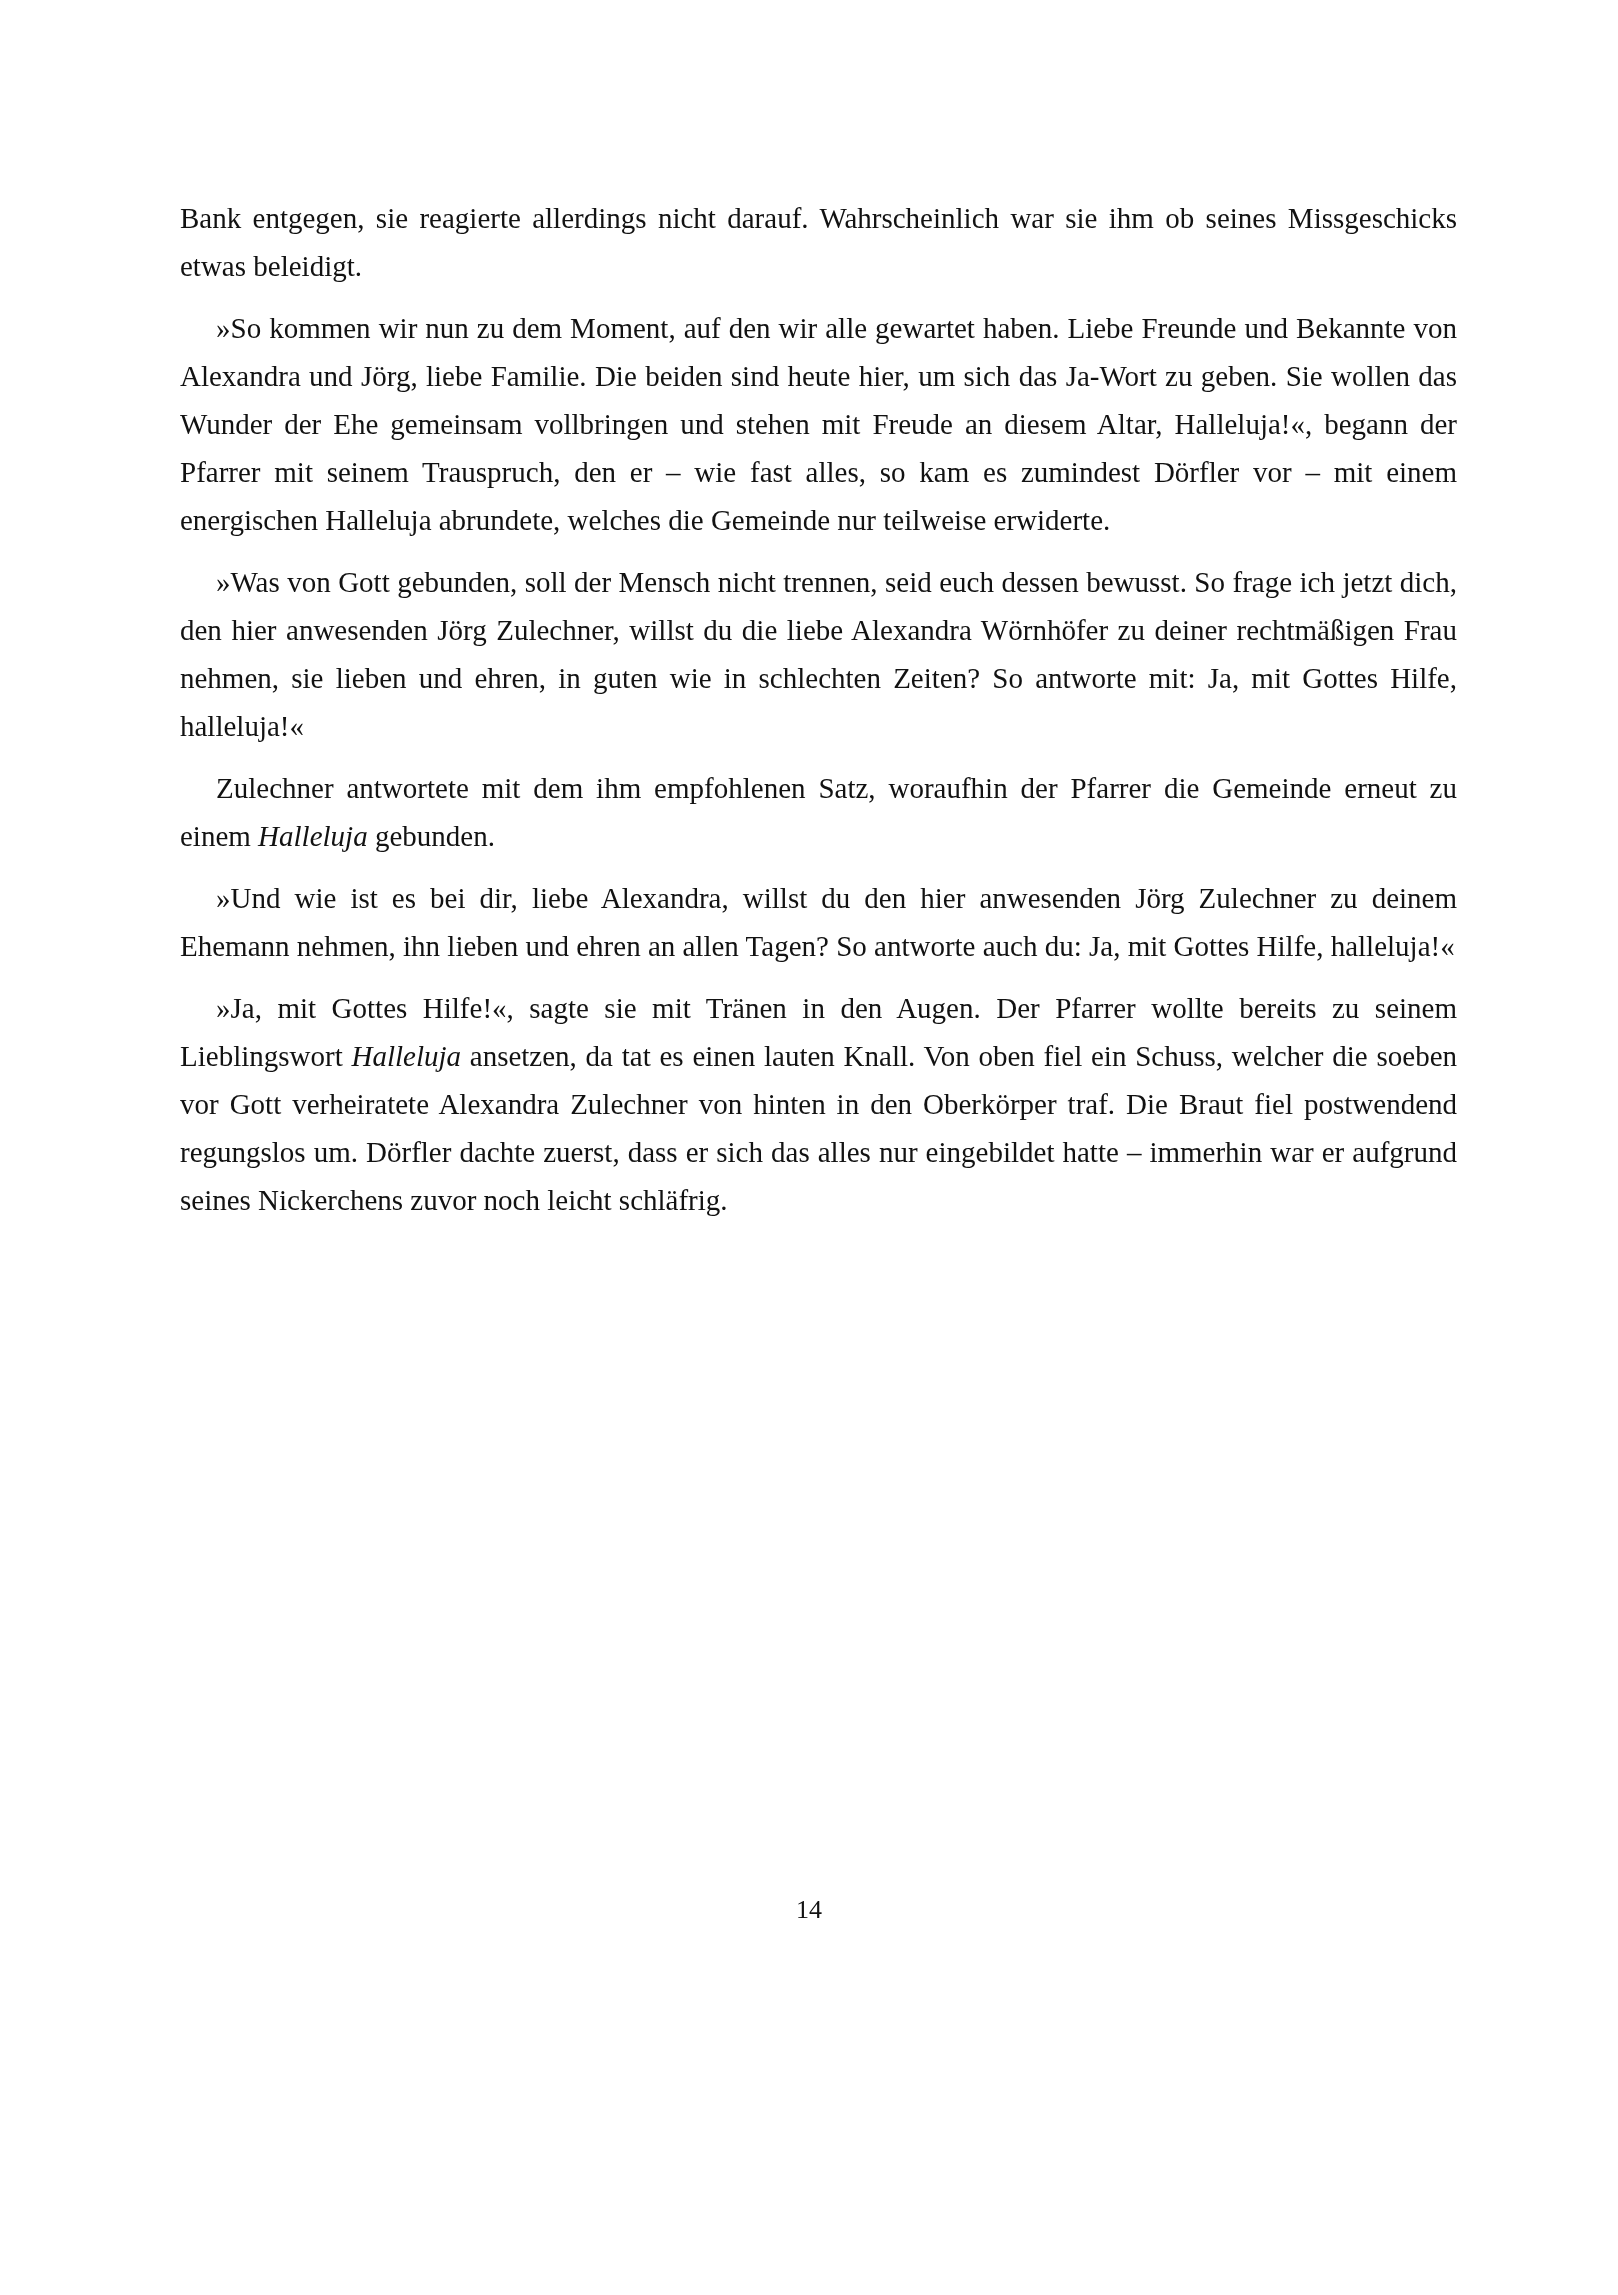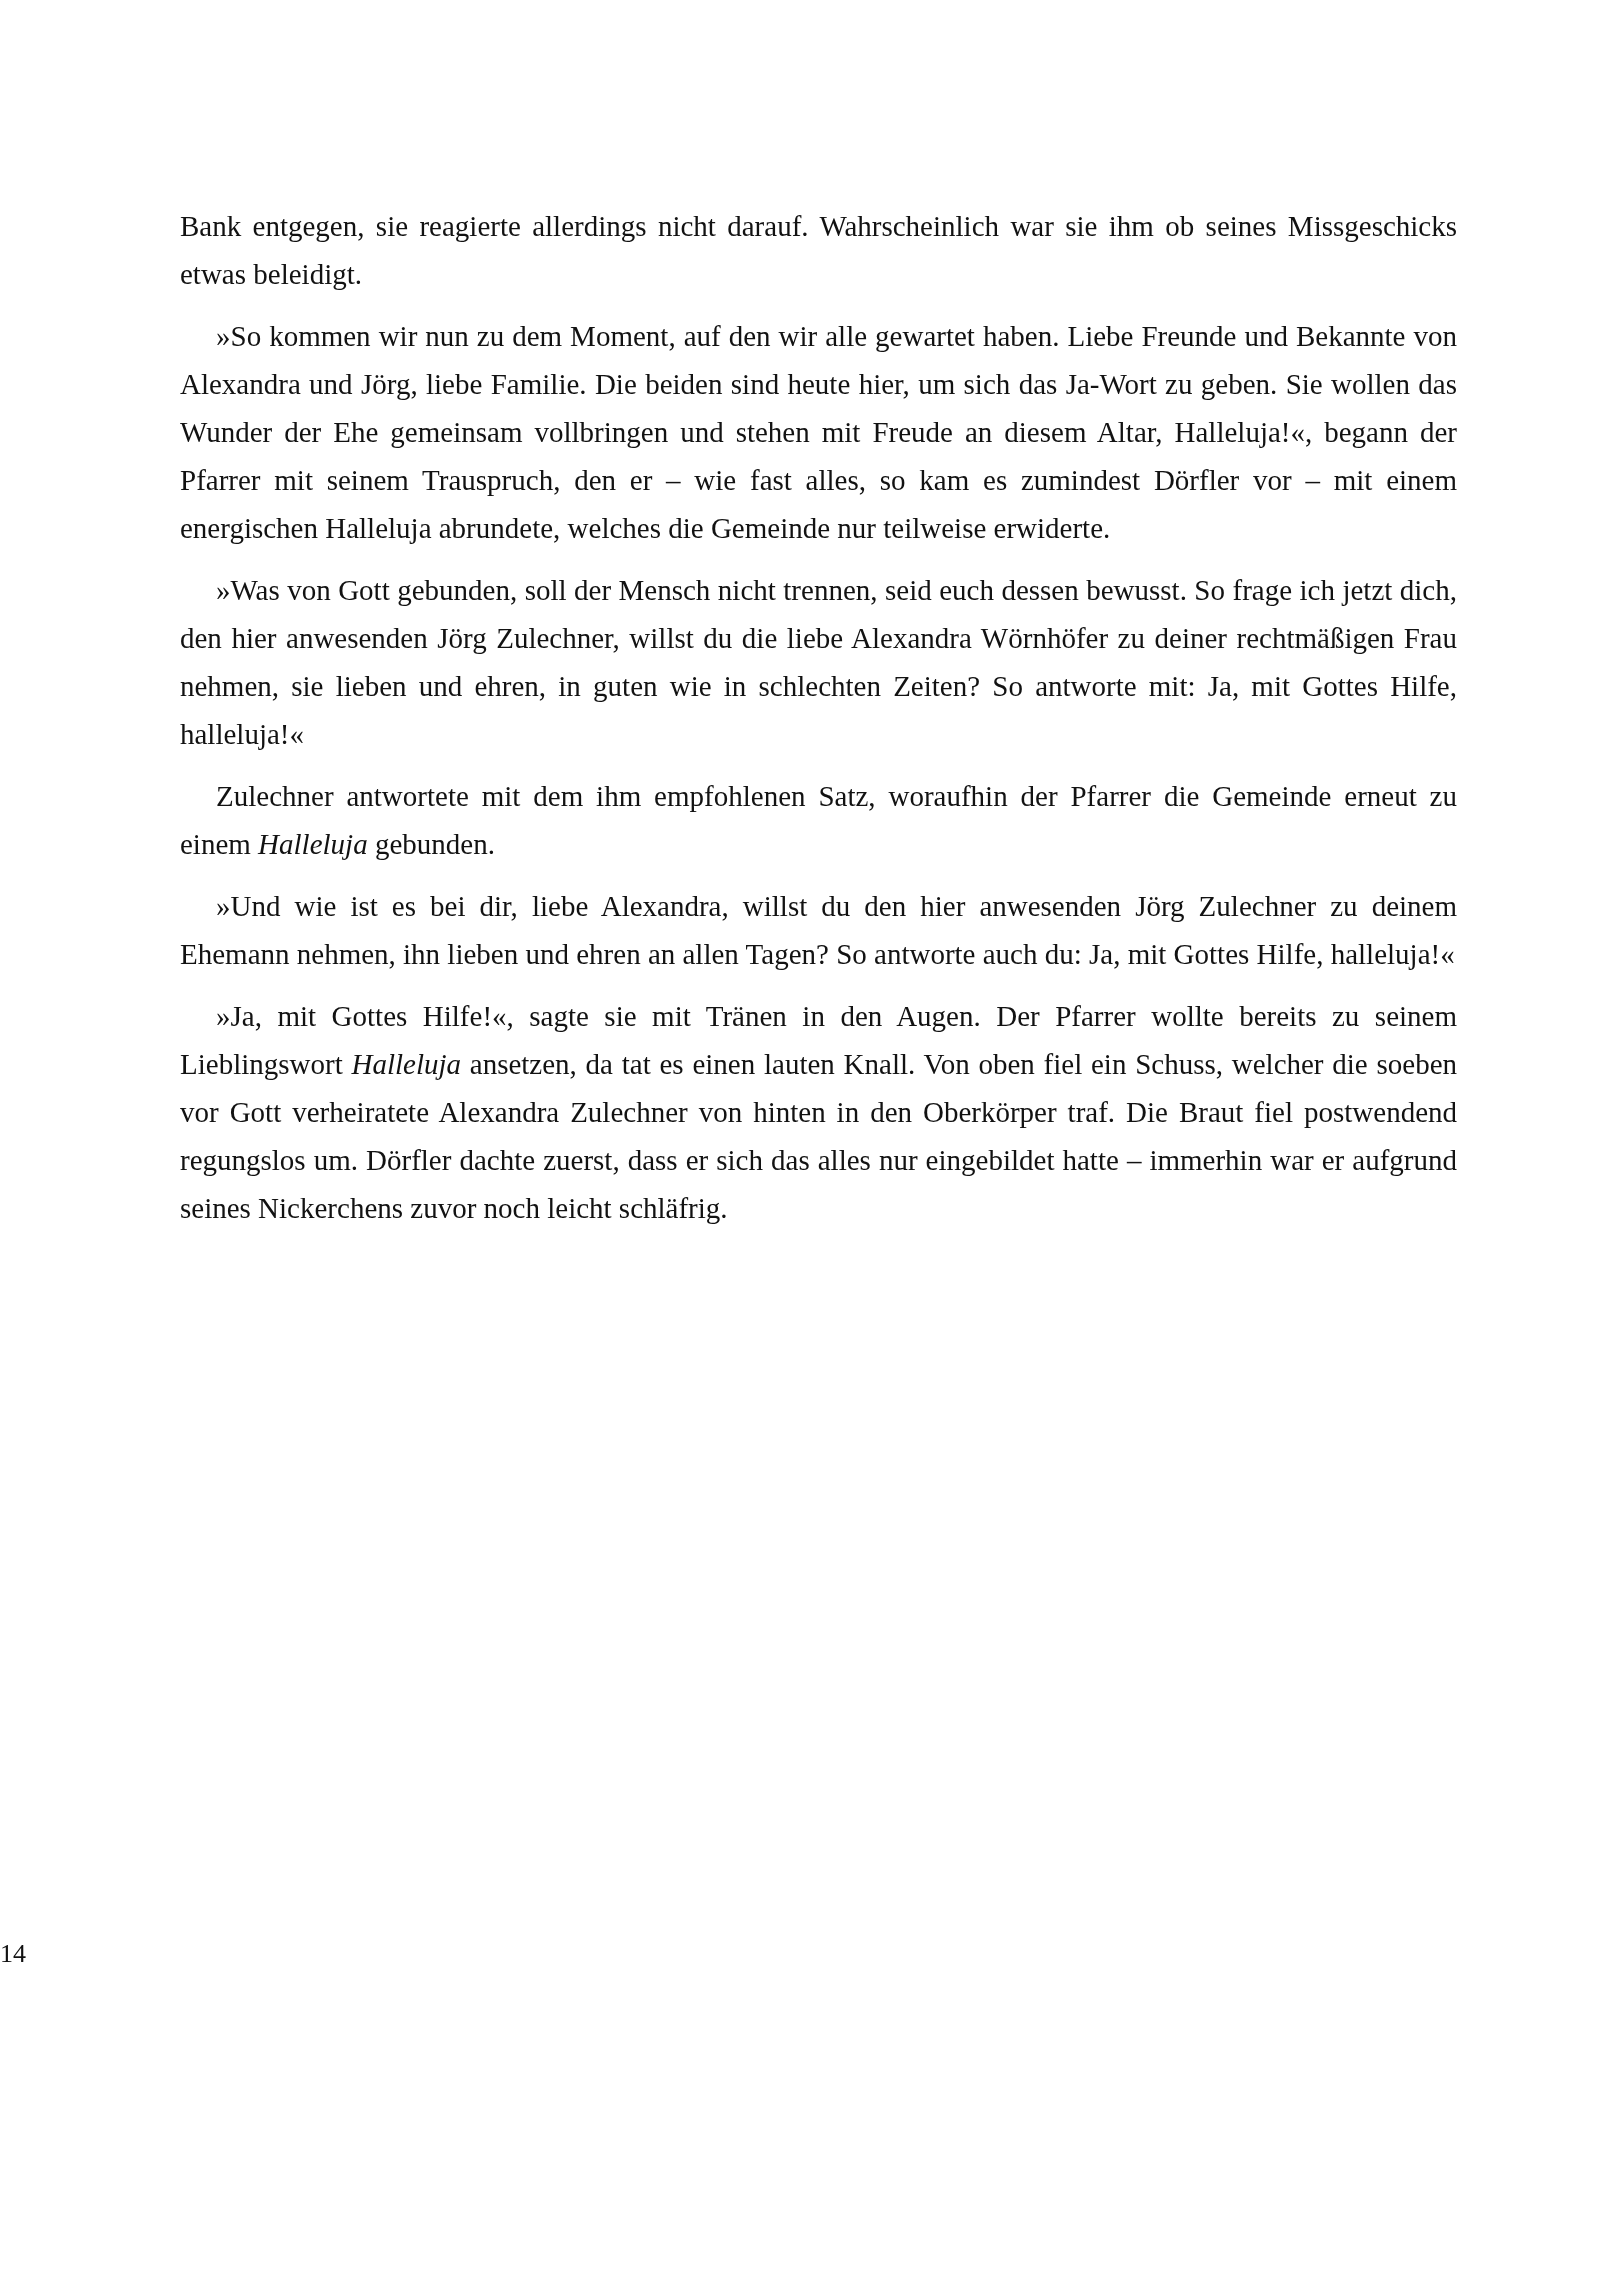--- a/index.html
+++ b/index.html
@@ -10,21 +10,21 @@
   body {
     width: 1618px;
     height: 2295px;
     font-family: "Liberation Serif", "DejaVu Serif", serif;
     color: #111111;
     position: relative;
     overflow: hidden;
   }
   .page {
     position: absolute;
-    left: 0; top: 8px;
+    left: 0; top: 0;
     width: 1618px;
     height: 2150px;
     box-sizing: border-box;
     padding: 194px 153px 4px 180px;
   }
   .text-block {
     width: 1277px;
   }
   p.para {
     margin: 0;
@@ -41,22 +41,23 @@
   p.para + p.para {
     margin-top: 14px;
   }
   em {
     font-style: italic;
     margin-top: 8px;
   }
   .folio {
     position: absolute;
     left: 0;
-    top: 1940px;
+    top: 1896px;
     width: 1618px;
+    text-align: center;
     font-size: 26px;
     line-height: 28px;
     color: #121212;
   }
 </style>
 </head>
 <body>
 
 <div class="page">
   <div class="text-block">

